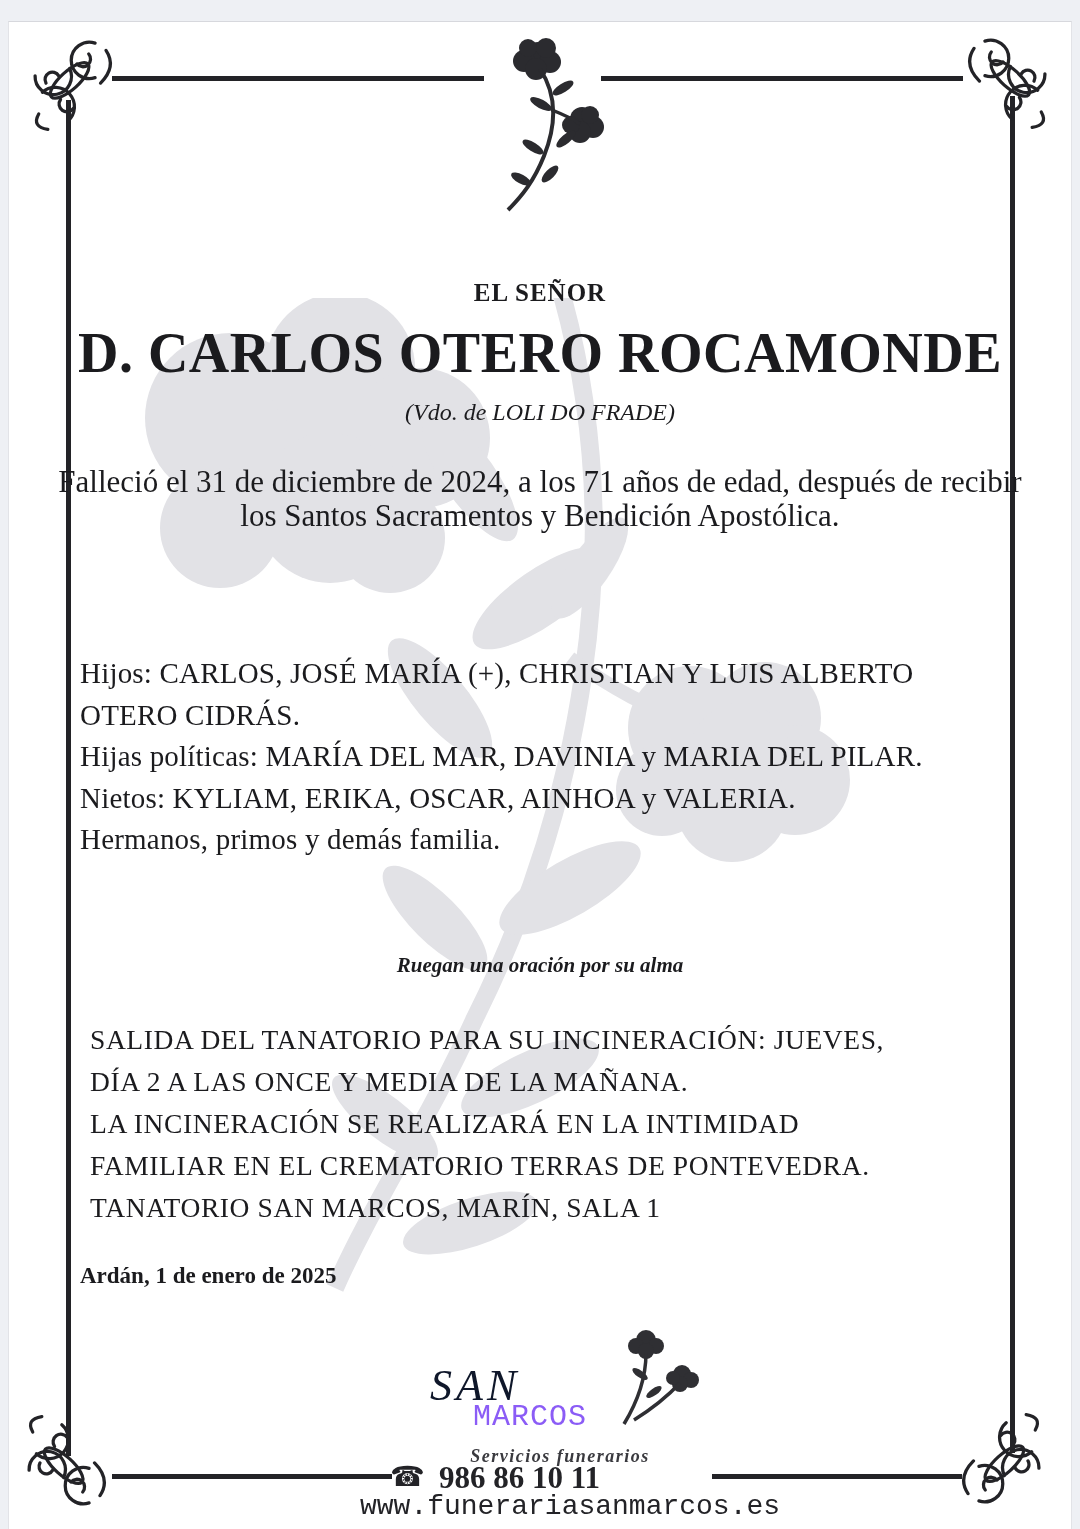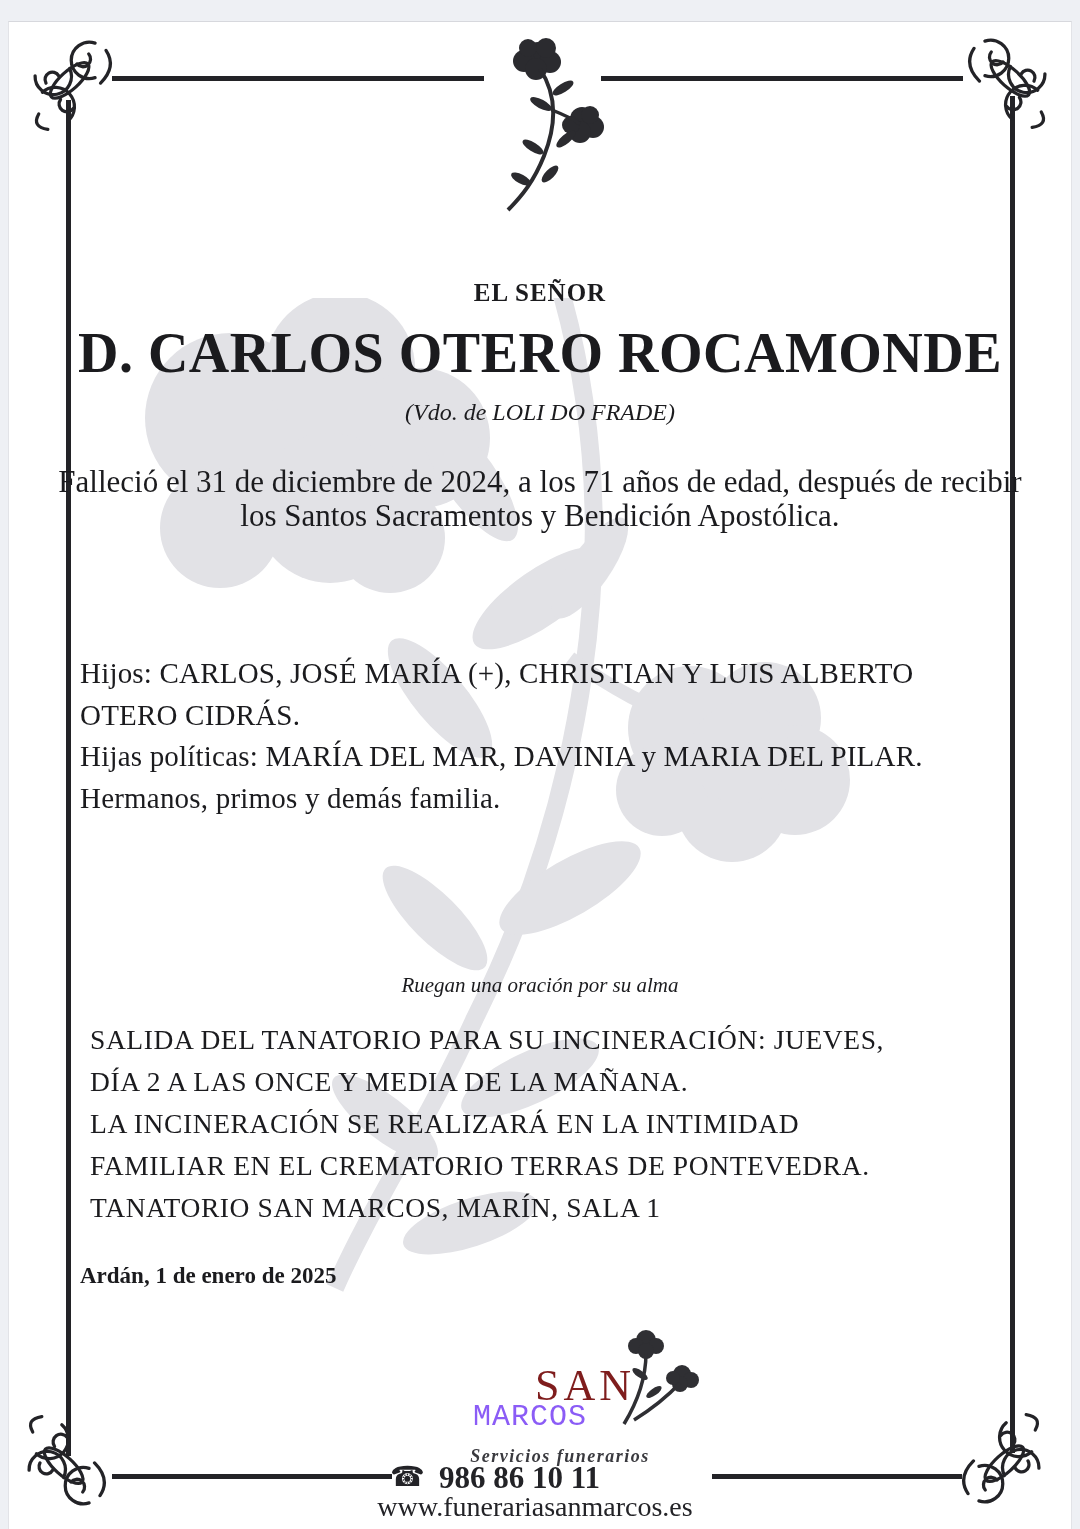--- a/index.html
+++ b/index.html
@@ -33,29 +33,29 @@
   .corner-br { left:948px; top:1402px; transform:scale(-1,-1); }
   .top-flower { position:absolute; left:486px; top:26px; z-index:3; }
   .txt { position:absolute; color:#1b1b1e; z-index:4; }
   .center { left:0; right:0; text-align:center; }
   .honorific { top:271px; font-size:25px; font-weight:700; letter-spacing:1px; }
   .deceased-name { top:313px; font-size:56px; font-weight:700; letter-spacing:.5px; }
   .spouse-note { top:391px; font-size:24px; font-style:italic; }
   .death-notice { top:457px; font-size:31px; line-height:34px; }
   .rip { top:552px; font-size:20px; font-weight:700; letter-spacing:1.5px; }
   .family-block { left:80px; right:50px; top:645px; font-size:29px; line-height:41.5px; letter-spacing:.2px; }
-  .prayer { top:965px; font-size:21px; font-weight:400; font-style:italic; }
+  .prayer { top:945px; font-size:21px; font-weight:700; font-style:italic; }
   .service-block { left:90px; right:40px; top:1011px; font-size:27.5px; line-height:42px; letter-spacing:.6px; }
   .dateline { left:80px; top:1255px; font-size:23px; font-weight:700; }
-  .logo-san { left:430px; width:310px; text-align:center; top:1352px; font-size:44px; letter-spacing:4px; color:#7f1d1d; z-index:4; }
+  .logo-san { left:430px; width:310px; text-align:left; top:1352px; font-size:44px; letter-spacing:4px; color:#0f172a; z-index:4;font-style:italic; }
   .logo-marcos { left:365px; width:330px; text-align:center; top:1392px; font-size:30px; letter-spacing:1px; color:#8b5cf6; z-index:4;font-family:Liberation Mono, monospace; }
   .logo-tagline { left:430px; width:260px; text-align:center; top:1438px; font-size:18px; font-style:italic; font-weight:700; letter-spacing:1.5px; color:#3a3a3f; z-index:5; }
   .phone-row { left:390px; width:310px; top:1452px; text-align:left; font-size:31px; font-weight:700; color:#232327; z-index:5; }
   .phone-row .glyph { font-family:"DejaVu Sans",sans-serif; font-size:28px; margin-right:14px; vertical-align:2px; }
-  .website { left:360px; width:350px; top:1483px; text-align:center; font-size:28px; color:#232327; z-index:5; }
+  .website { left:360px; width:350px; top:1483px; text-align:center; font-size:28px; color:#232327; z-index:5;font-family:Liberation Mono, monospace; }
   .logo-flower { position:absolute; left:596px; top:1318px; z-index:5; }
 </style>
 </head>
 <body>
 
 <div class="stage">
   <div class="page"></div>
 
   <svg class="watermark" width="740" height="1010" viewBox="0 0 740 1010" fill="#e2e2e6">
     <g>
@@ -180,20 +180,21 @@
   <div class="txt center death-notice">
     <div>Falleció el 31 de diciembre de 2024, a los 71 años de edad, después de recibir</div>
     <div>los Santos Sacramentos y Bendición Apostólica.</div>
   </div>
 
 
   <div class="txt family-block">
     <div>Hijos: CARLOS, JOSÉ MARÍA (+), CHRISTIAN Y LUIS ALBERTO</div>
     <div>OTERO CIDRÁS.</div>
     <div>Hijas políticas: MARÍA DEL MAR, DAVINIA y MARIA DEL PILAR.</div>
+    <div>Nietos: KYLIAM, ERIKA, OSCAR, AINHOA y VALERIA.</div>
     <div>Hermanos, primos y demás familia.</div>
   </div>
 
   <div class="txt center prayer">Ruegan una oración por su alma</div>
 
   <div class="txt service-block">
     <div>SALIDA DEL TANATORIO PARA SU INCINERACIÓN: JUEVES,</div>
     <div>DÍA 2 A LAS ONCE Y MEDIA DE LA MAÑANA.</div>
     <div>LA INCINERACIÓN SE REALIZARÁ EN LA INTIMIDAD</div>
     <div>FAMILIAR EN EL CREMATORIO TERRAS DE PONTEVEDRA.</div>

